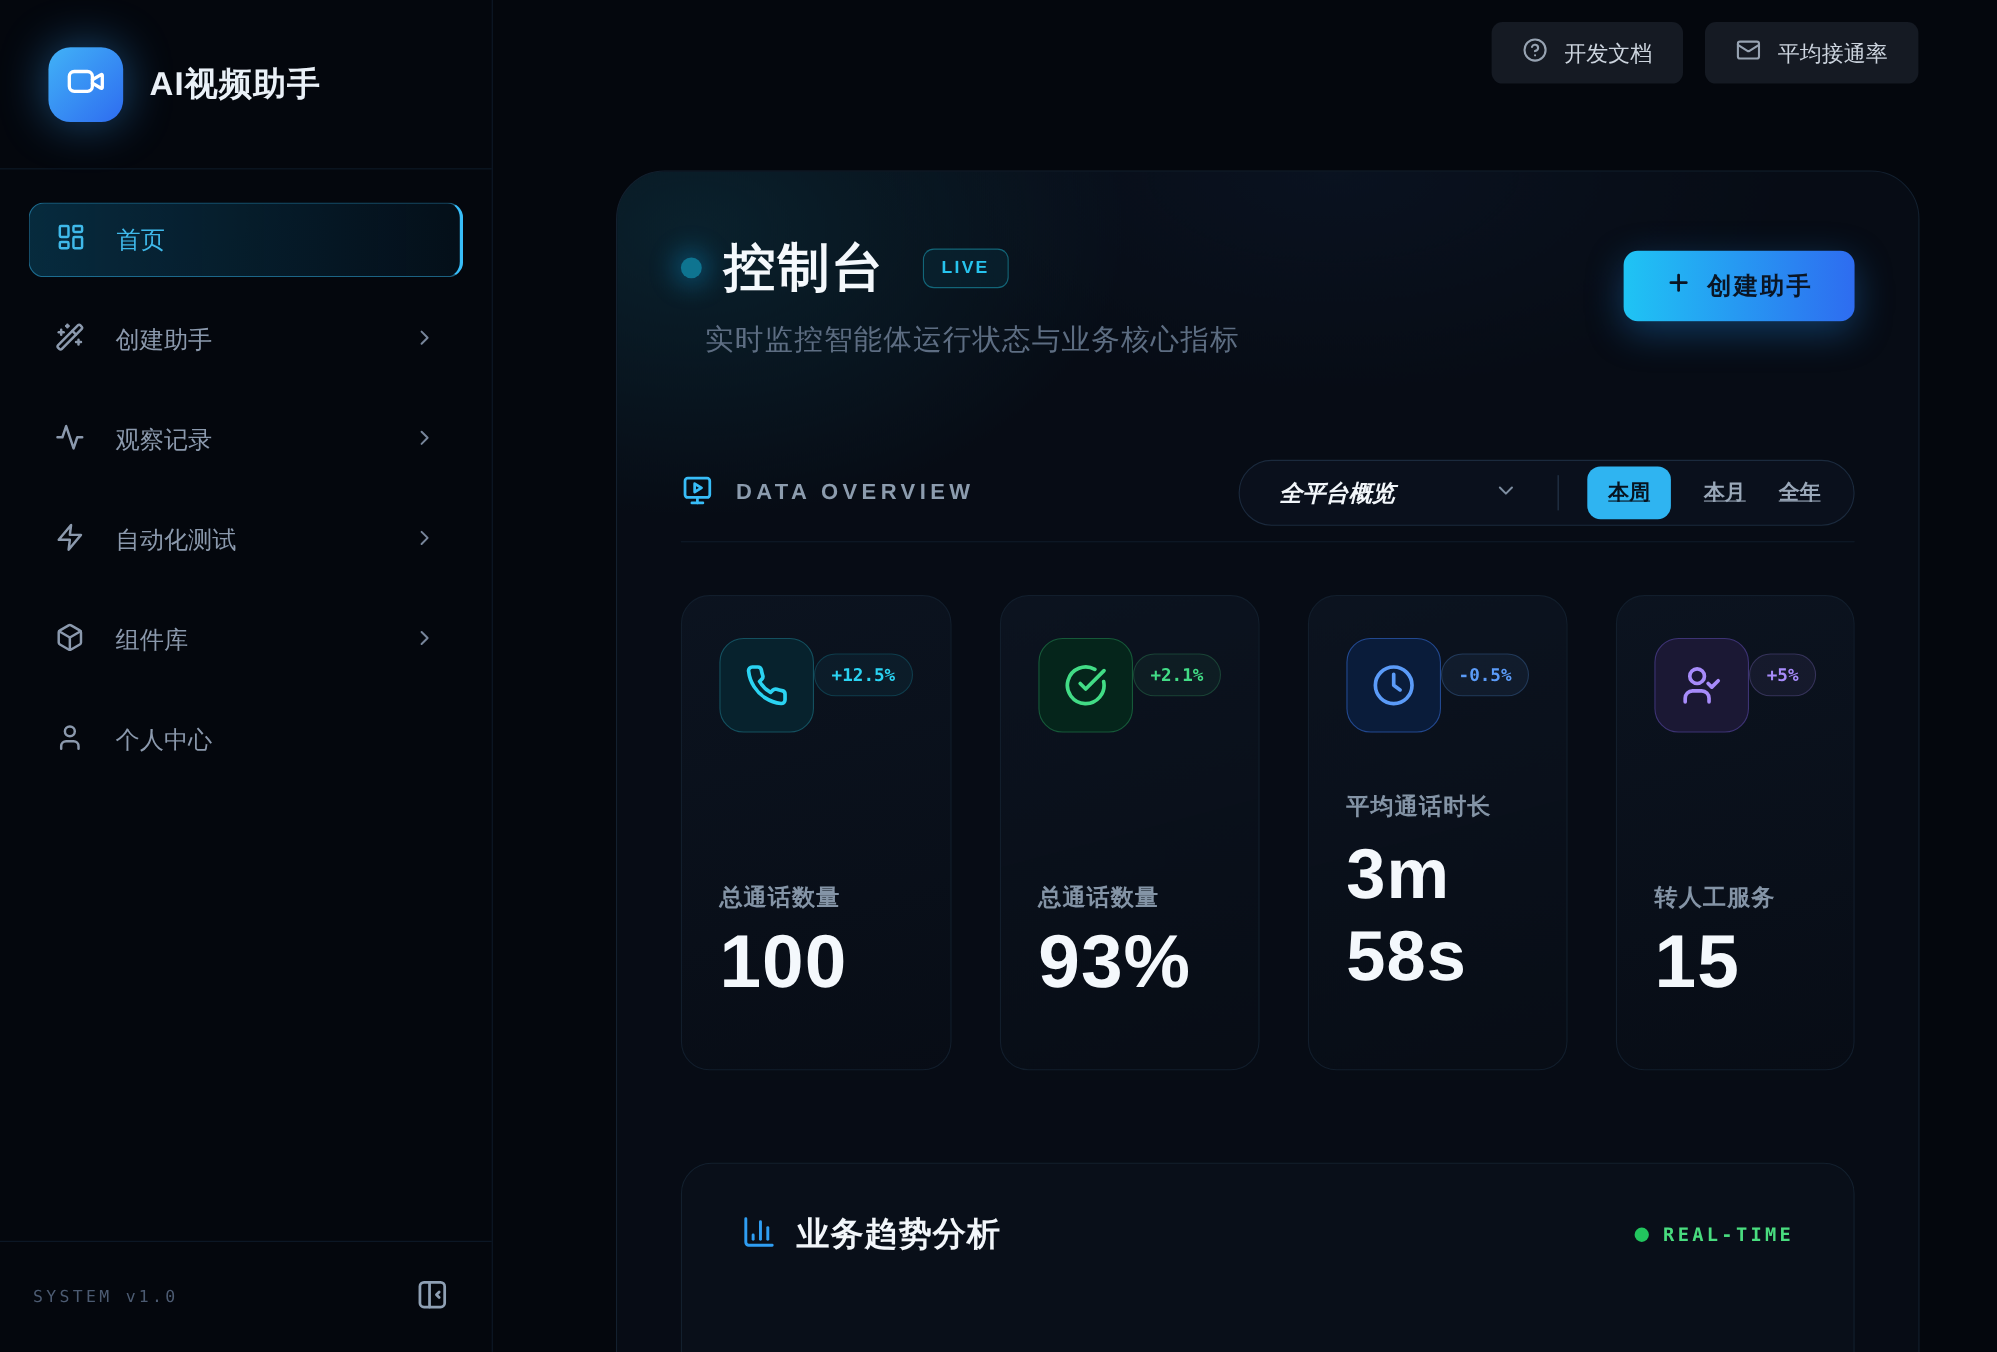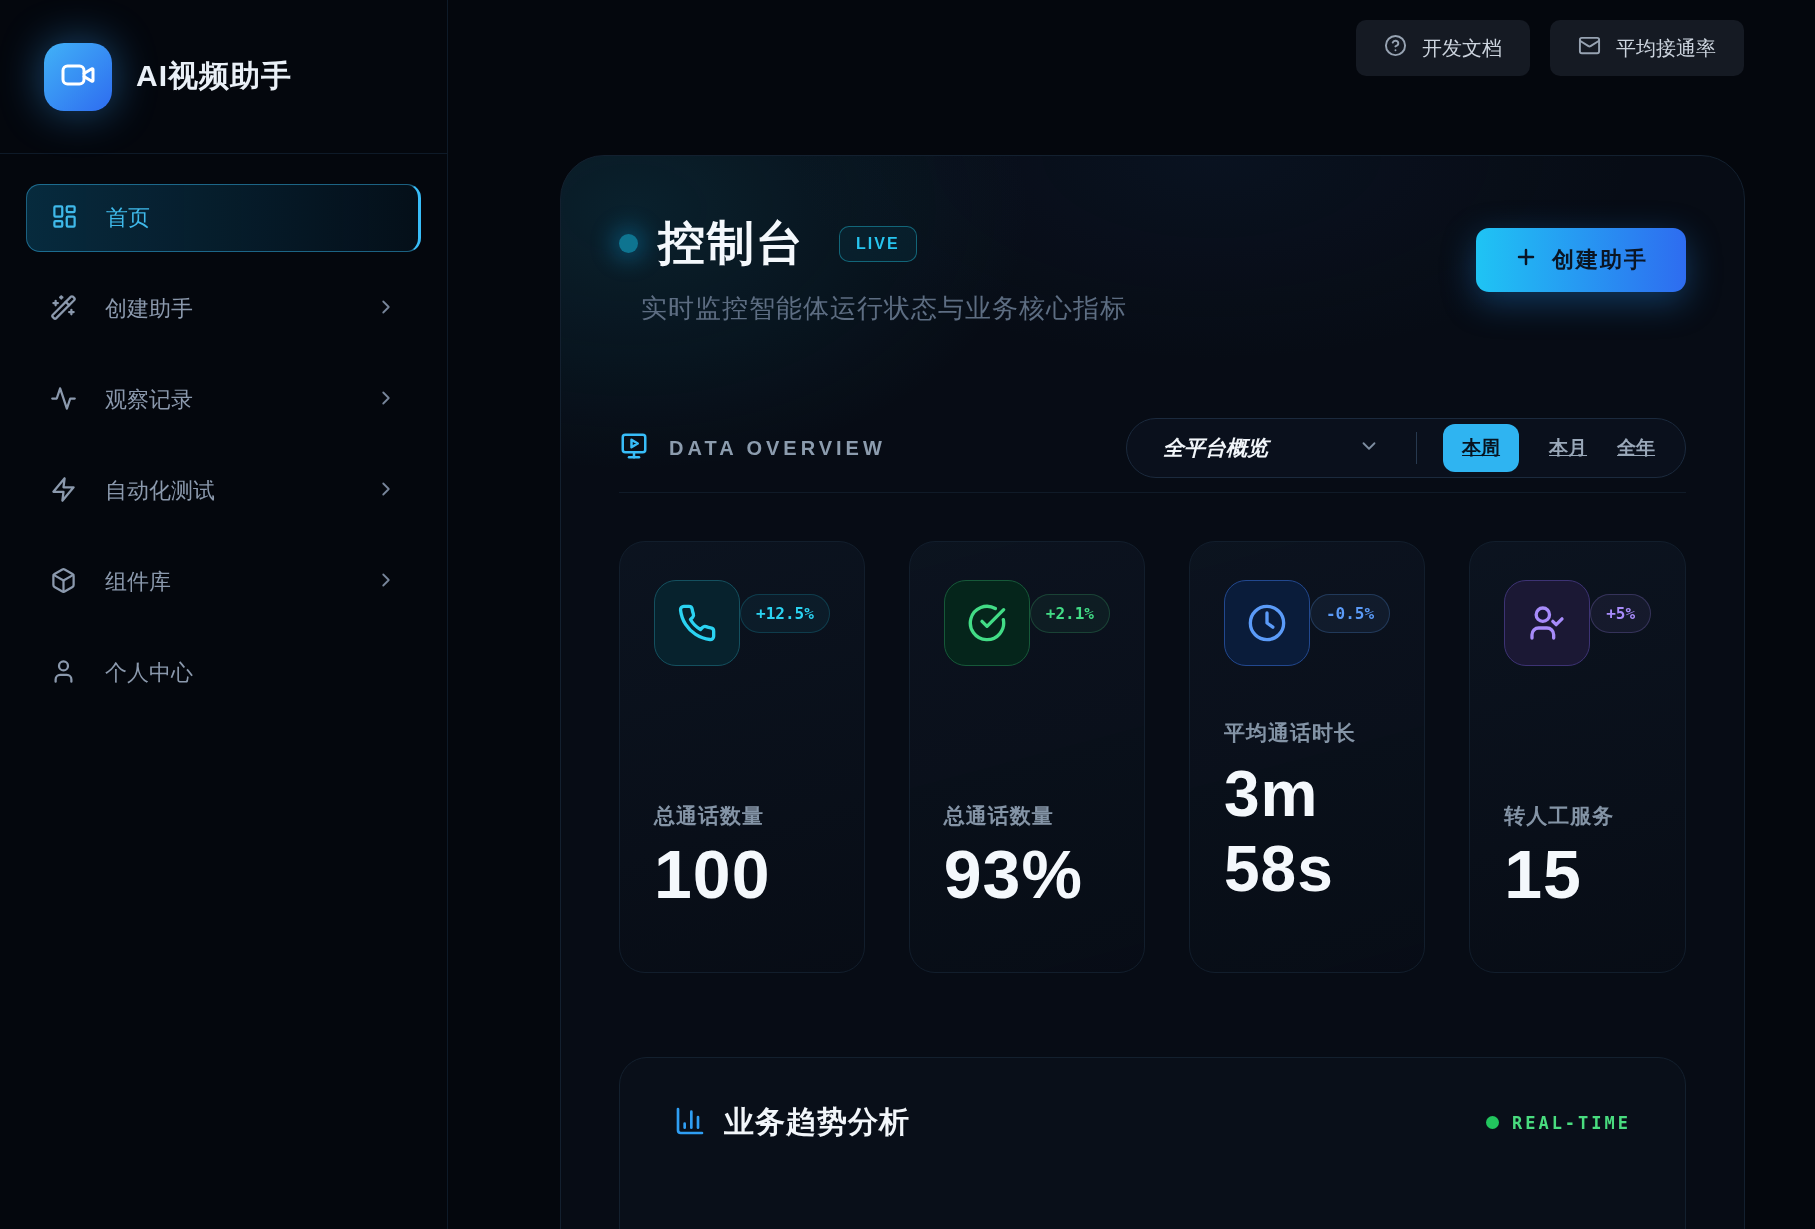--- a/index.html
+++ b/index.html
@@ -179,20 +179,30 @@
       </div>
       <div class="nav-item">
         <span><svg viewBox="0 0 24 24" fill="none" stroke="currentColor" stroke-width="2" stroke-linecap="round" stroke-linejoin="round" width="27" height="27">
               <path d="M19 21v-2a4 4 0 0 0-4-4H9a4 4 0 0 0-4 4v2"></path>
               <circle cx="12" cy="7" r="4"></circle>
             </svg></span>
         <span class="nav-label">个人中心</span>
       </div>
     </nav>
 
+    <div class="sidebar-footer">
+      <span class="version">SYSTEM v1.0</span>
+      <span class="collapse-btn">
+        <span><svg viewBox="0 0 24 24" fill="none" stroke="currentColor" stroke-width="2" stroke-linecap="round" stroke-linejoin="round" width="30" height="30">
+              <rect x="3" y="3" width="18" height="18" rx="3"></rect>
+              <path d="M10 3v18"></path>
+              <path d="m17 10-2 2 2 2"></path>
+            </svg></span>
+      </span>
+    </div>
   </aside>
 
   <main class="main">
     <div class="topbar">
       <div class="top-btn">
         <span><svg viewBox="0 0 24 24" fill="none" stroke="currentColor" stroke-width="2" stroke-linecap="round" stroke-linejoin="round" width="23" height="23">
               <circle cx="12" cy="12" r="10"></circle>
               <path d="M9.09 9a3 3 0 0 1 5.83 1c0 2-3 3-3 3"></path>
               <path d="M12 17h.01"></path>
             </svg></span>

